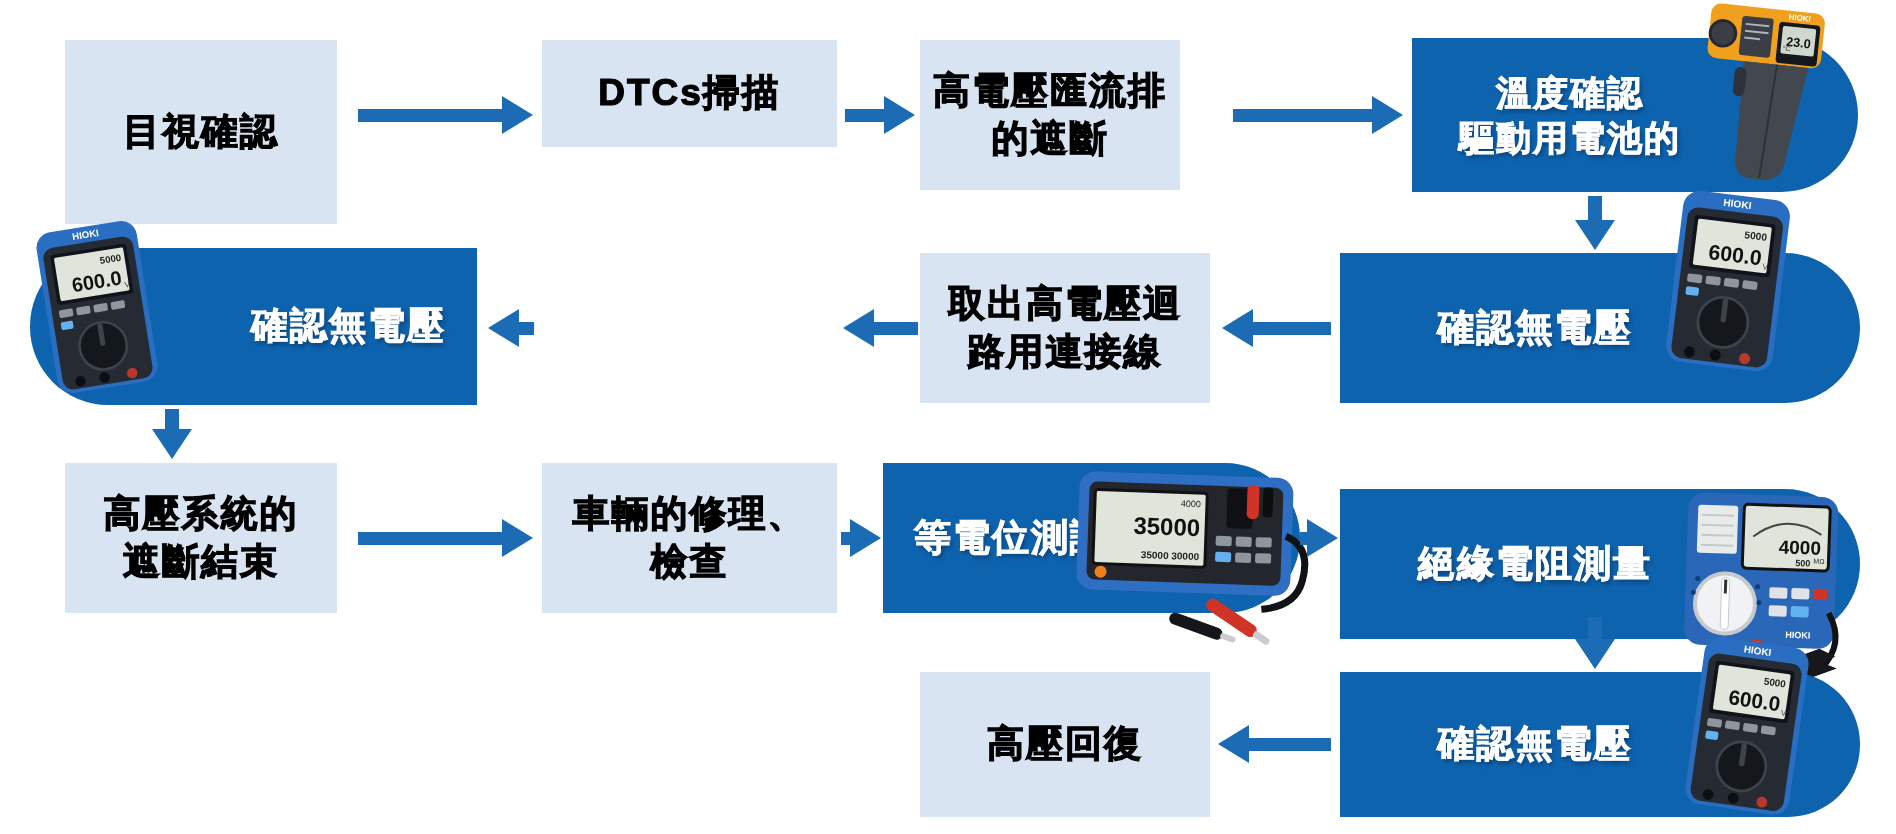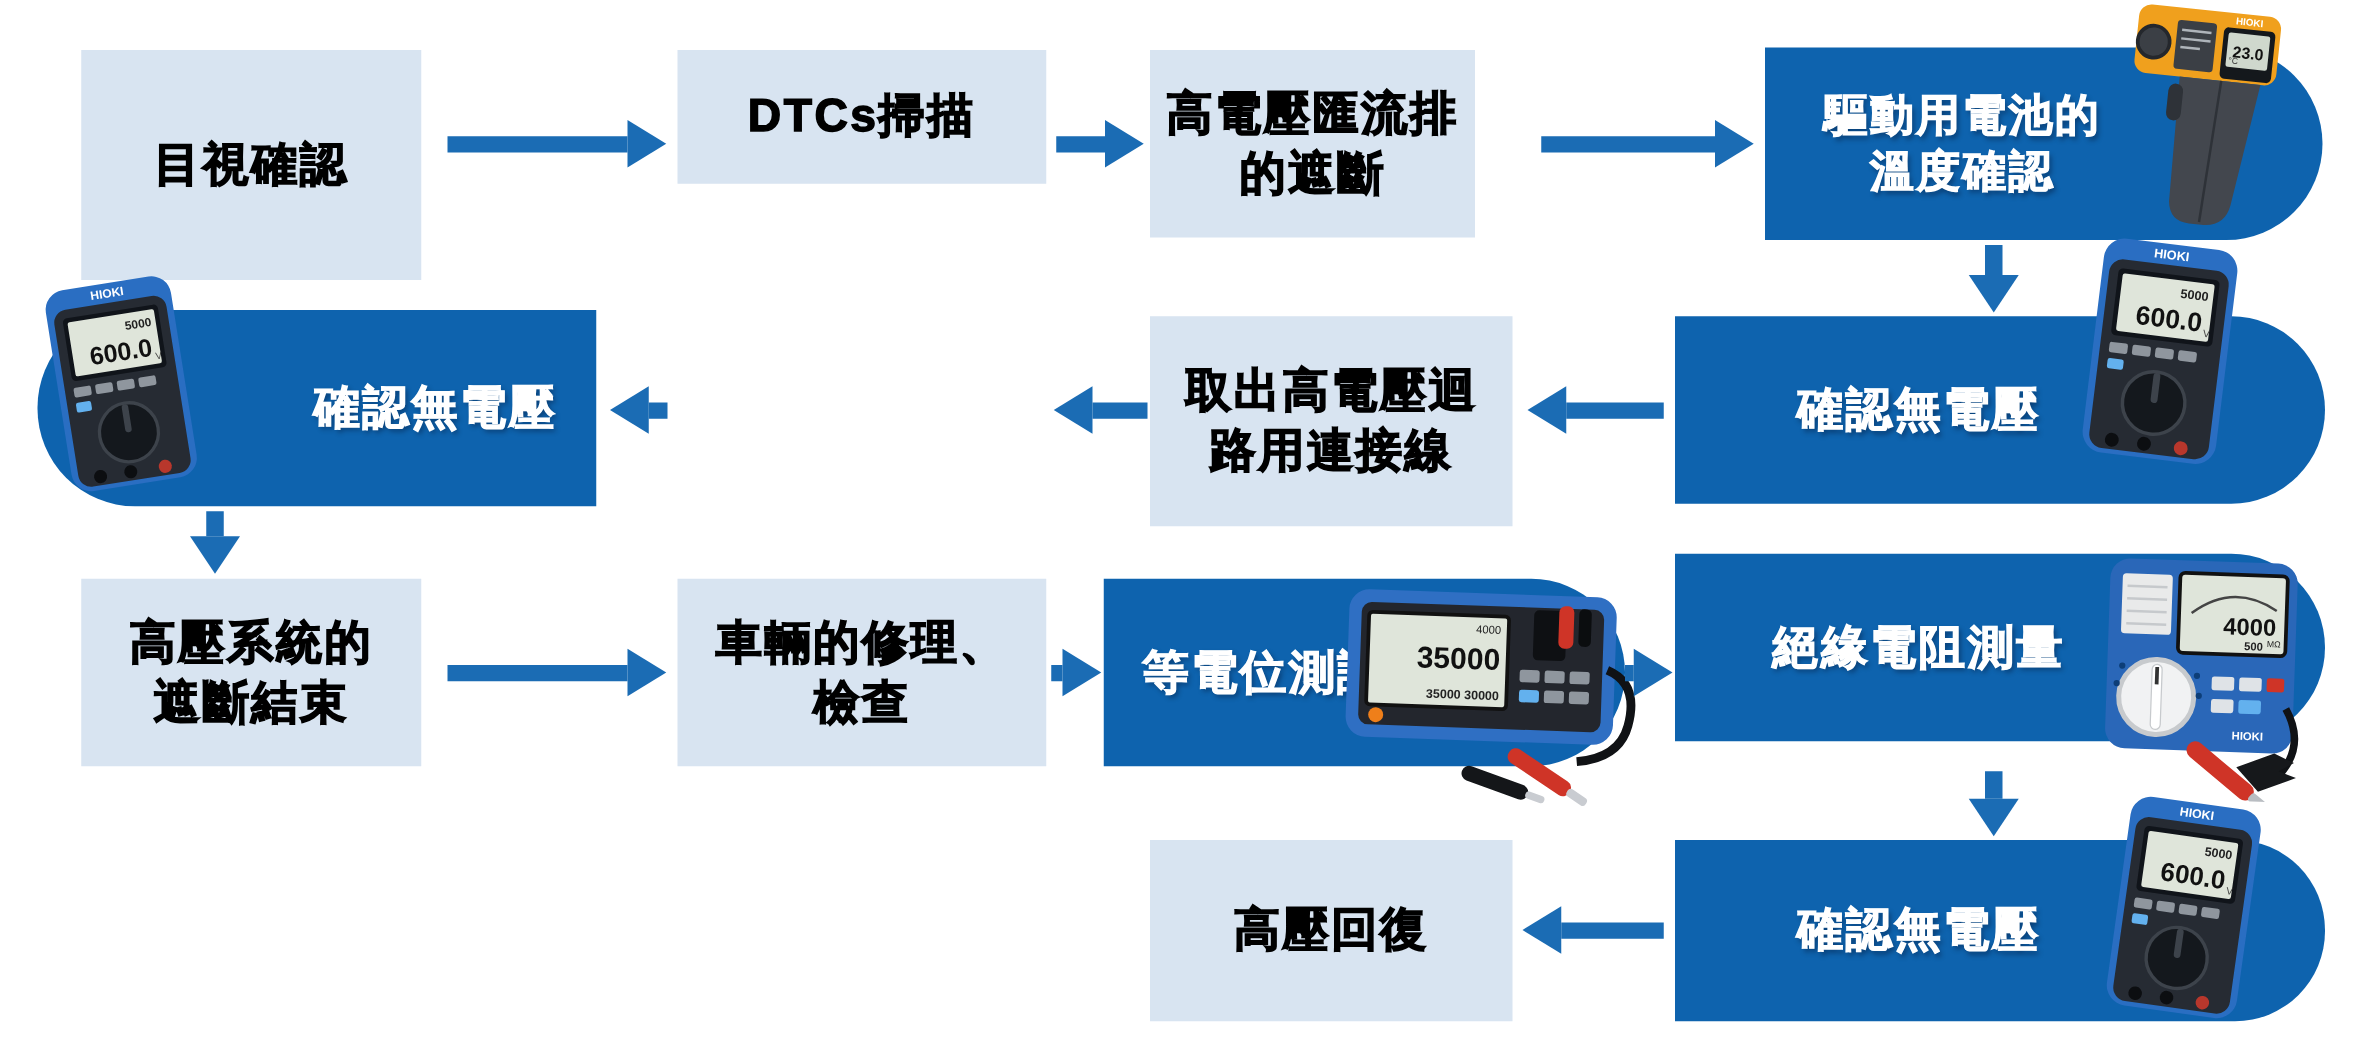--- a/index.html
+++ b/index.html
@@ -94,22 +94,22 @@
     </div>
   </div>
 
   <div class="arrow right" style="left:1233px;top:96px;width:170px;height:38px">
       <span class="shaft"></span>
       <span class="head"></span>
     </div>
 
   <div class="node dark pill-r1" style="left:1412px;top:38px;width:446px;height:154px;padding-right:130px">
     <div class="lbl" style="font-size:35px">
+      <span>溫度確認</span>
       <span>驅動用電池的</span>
-      <span>溫度確認</span>
     </div>
 
     <svg class="device" style="left:278px;top:-34px;width:138px;height:182px;transform:rotate(6deg)" viewBox="0 0 130 185" xmlns="http://www.w3.org/2000/svg">
       <rect x="8" y="4" width="116" height="56" rx="10" fill="#f0a01d"></rect>
       <text x="98" y="13" font-size="8" font-weight="bold" fill="#ffffff" text-anchor="middle">HIOKI</text>
       <circle cx="22" cy="34" r="13" fill="#3b3f45" stroke="#24272c" stroke-width="3"></circle>
       <rect x="40" y="14" width="32" height="40" rx="3" fill="#3b3f45"></rect>
       <g stroke="#aeb4ba" stroke-width="2">
           <line x1="44" y1="22" x2="68" y2="22"></line>
           <line x1="44" y1="29" x2="68" y2="29"></line>
@@ -145,21 +145,21 @@
       <span class="head"></span>
       <span class="shaft"></span>
     </div>
 
 
   <div class="arrow left" style="left:843px;top:309px;width:75px;height:38px">
       <span class="head"></span>
       <span class="shaft"></span>
     </div>
 
-  <div class="node light" style="left:920px;top:253px;width:290px;height:168px">
+  <div class="node light" style="left:920px;top:253px;width:290px;height:150px">
     <div class="lbl">
       <span>取出高電壓迴</span>
       <span>路用連接線</span>
     </div>
   </div>
 
   <div class="arrow left" style="left:1222px;top:309px;width:109px;height:38px">
       <span class="head"></span>
       <span class="shaft"></span>
     </div>
@@ -236,21 +236,21 @@
         <rect x="150" y="149" width="16" height="6" rx="3" fill="#c9ccd1"></rect>
       </g>
     </svg>
   </div>
 
   <div class="arrow right" style="left:1300px;top:519px;width:38px;height:38px">
       <span class="shaft"></span>
       <span class="head"></span>
     </div>
 
-  <div class="node dark pill-r" style="left:1340px;top:443px;width:520px;height:150px;padding-right:130px">
+  <div class="node dark pill-r" style="left:1340px;top:489px;width:520px;height:150px;padding-right:130px">
     <div class="lbl">
         <span>絕緣電阻測量</span>
       </div>
 
     <svg class="device" style="left:338px;top:2px;width:178px;height:195px;transform:rotate(2deg)" viewBox="0 0 175 195" xmlns="http://www.w3.org/2000/svg">
       <rect x="6" y="4" width="150" height="152" rx="16" fill="#2a67b8"></rect>
       <rect x="16" y="16" width="40" height="48" rx="3" fill="#e9eaea"></rect>
       <g stroke="#c6c9cc" stroke-width="2">
           <line x1="20" y1="26" x2="52" y2="26"></line>
           <line x1="20" y1="36" x2="52" y2="36"></line>

